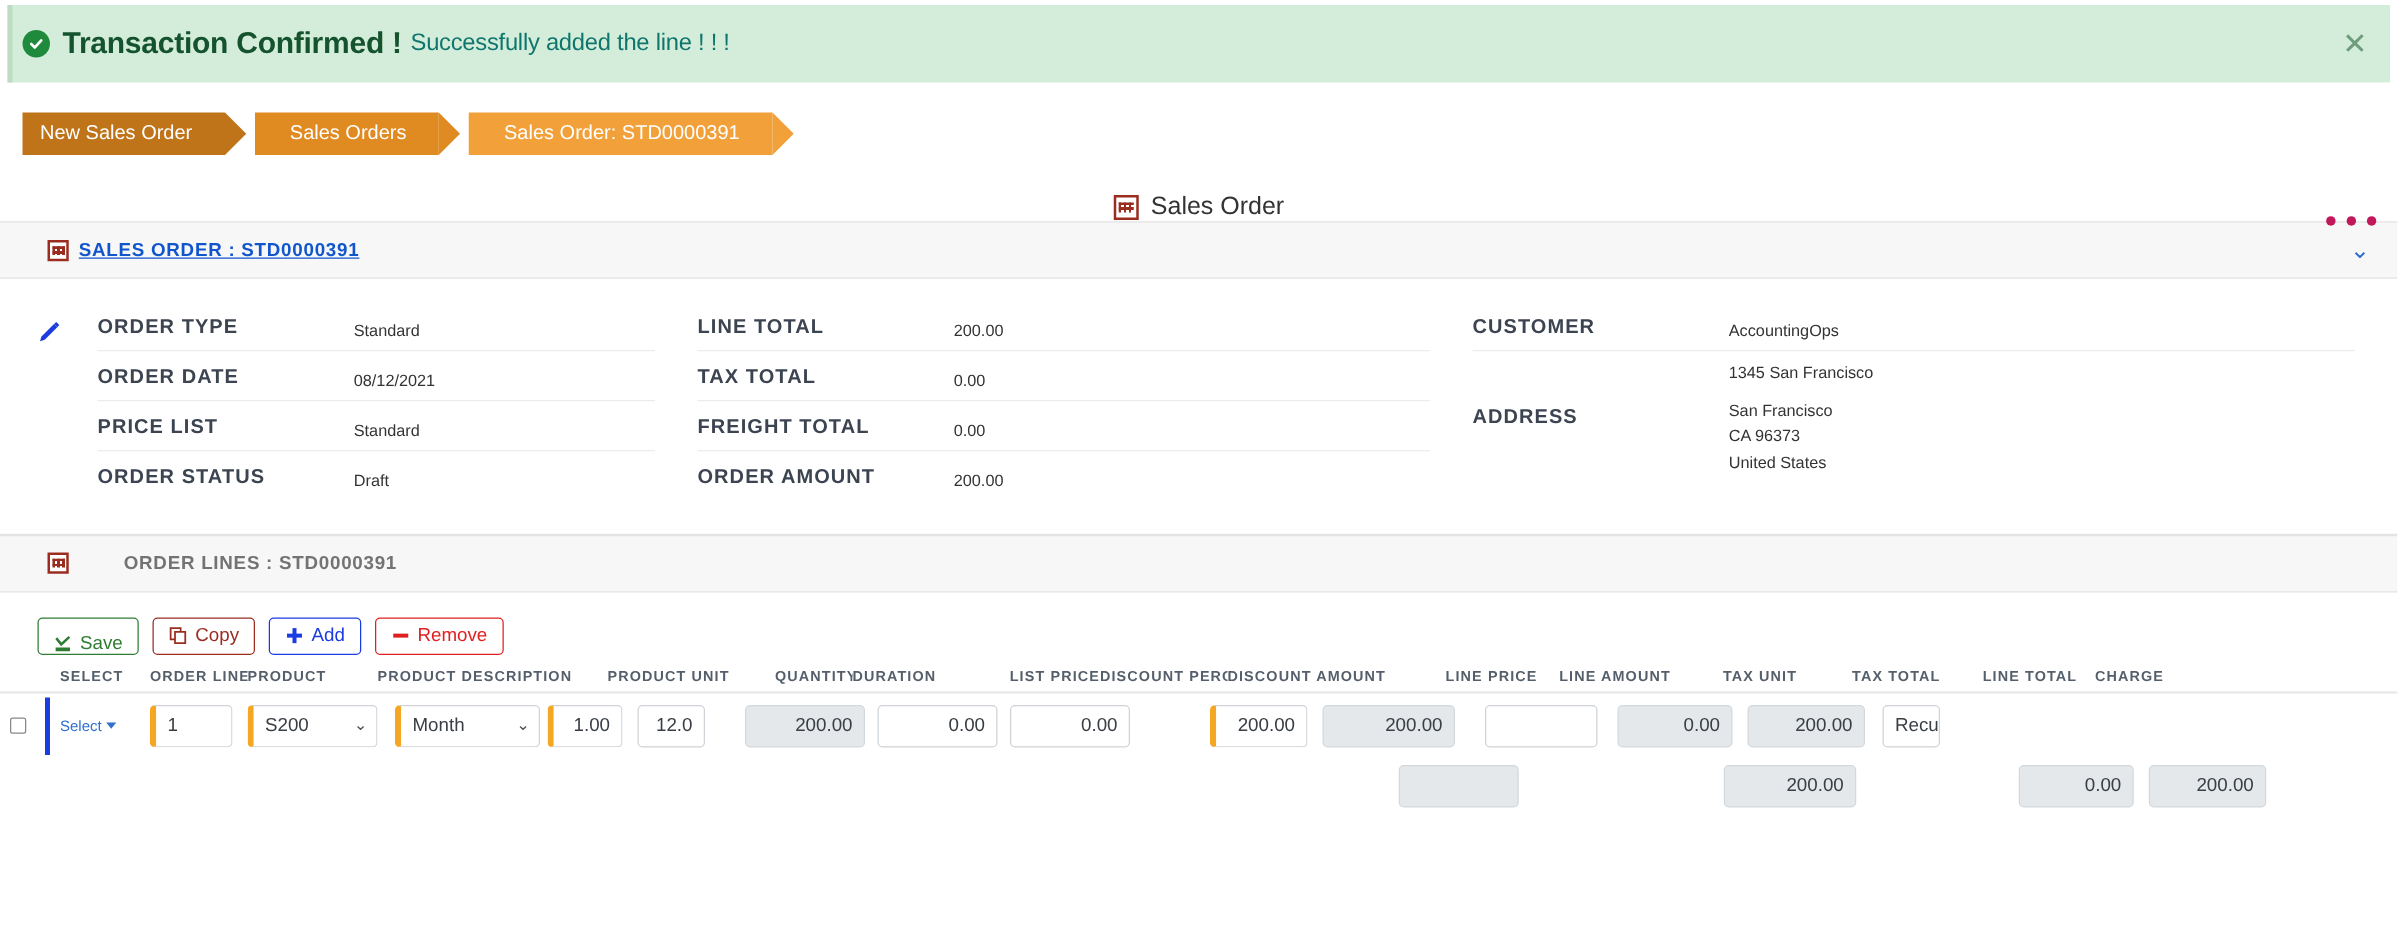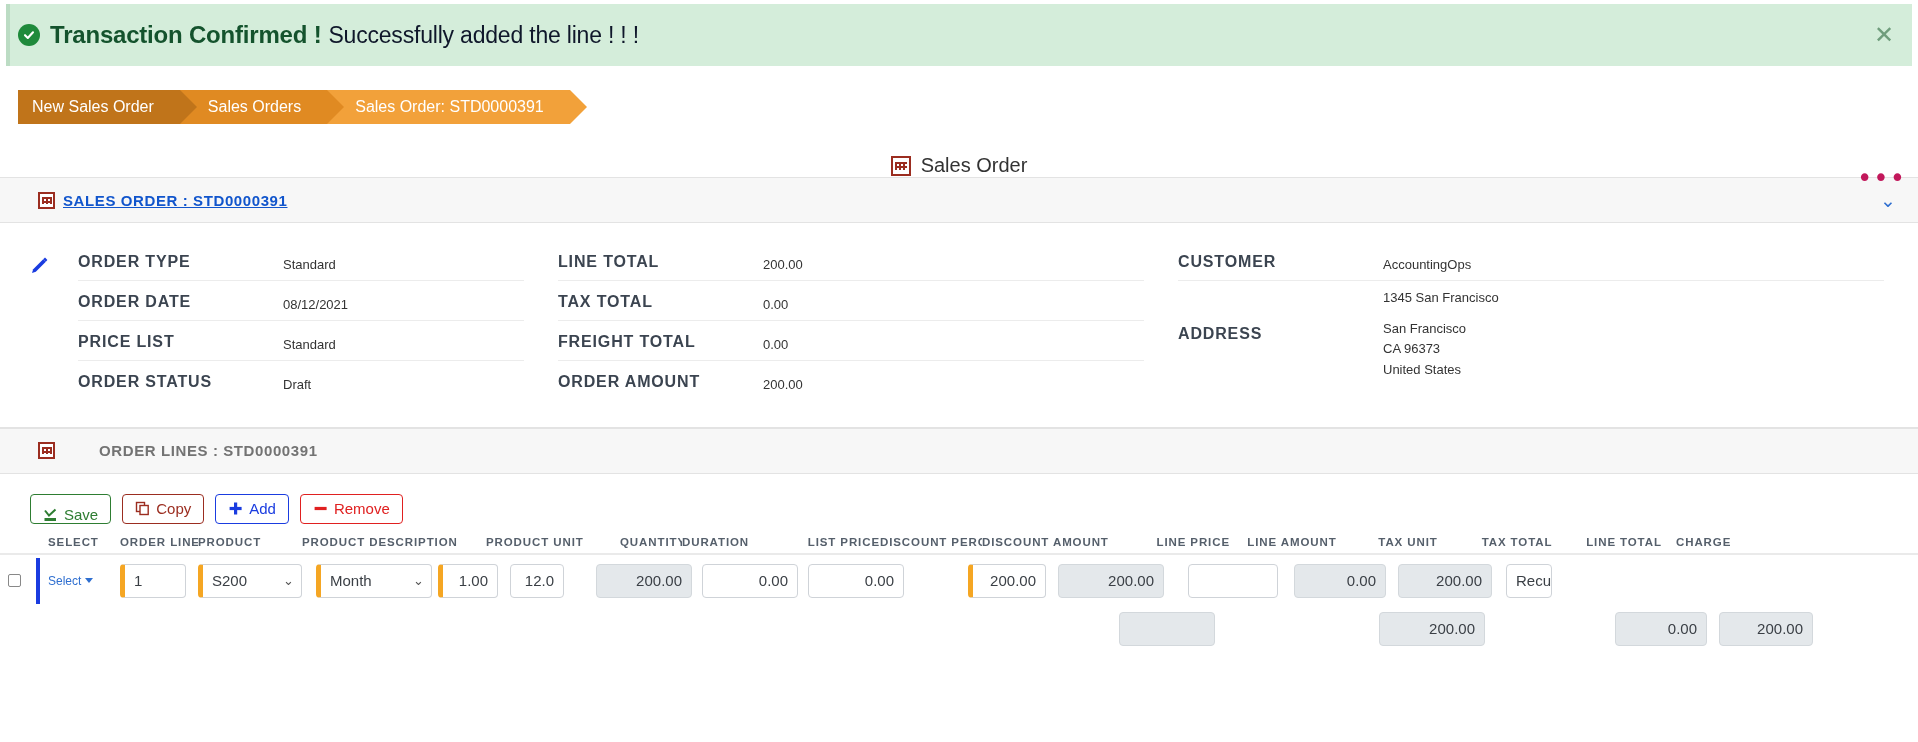--- a/index.html
+++ b/index.html
@@ -32,22 +32,22 @@
     flex: 0 0 auto;
   }
   .alert-check svg { display:block; }
   .alert-strong {
     font-size: 24px;
     font-weight: bold;
     color: #14532d;
     letter-spacing: -0.2px;
   }
   .alert-msg {
-    font-size: 23px;
-    color: #0f172a;
+    font-size: 19px;
+    color: #0f766e;
     margin-left: 7px;
     letter-spacing: -0.2px;
   }
   .alert-close {
     position: absolute;
     right: 18px; top: 50%;
     transform: translateY(-50%);
     font-size: 24px;
     line-height: 1;
     color: #6f9d7c;
@@ -55,20 +55,21 @@
     font-family: "DejaVu Sans", sans-serif;
   }
 
   
   .crumb-wrap {
     margin-top: 24px;
     padding-left: 18px;
     display: flex;
     align-items: center;
     height: 34px;
+    gap: 24px;
   }
   .crumb {
     height: 34px;
     display: flex;
     align-items: center;
     color: #ffffff;
     font-size: 16px;
     padding: 0 26px 0 14px;
     position: relative;
     white-space: nowrap;

